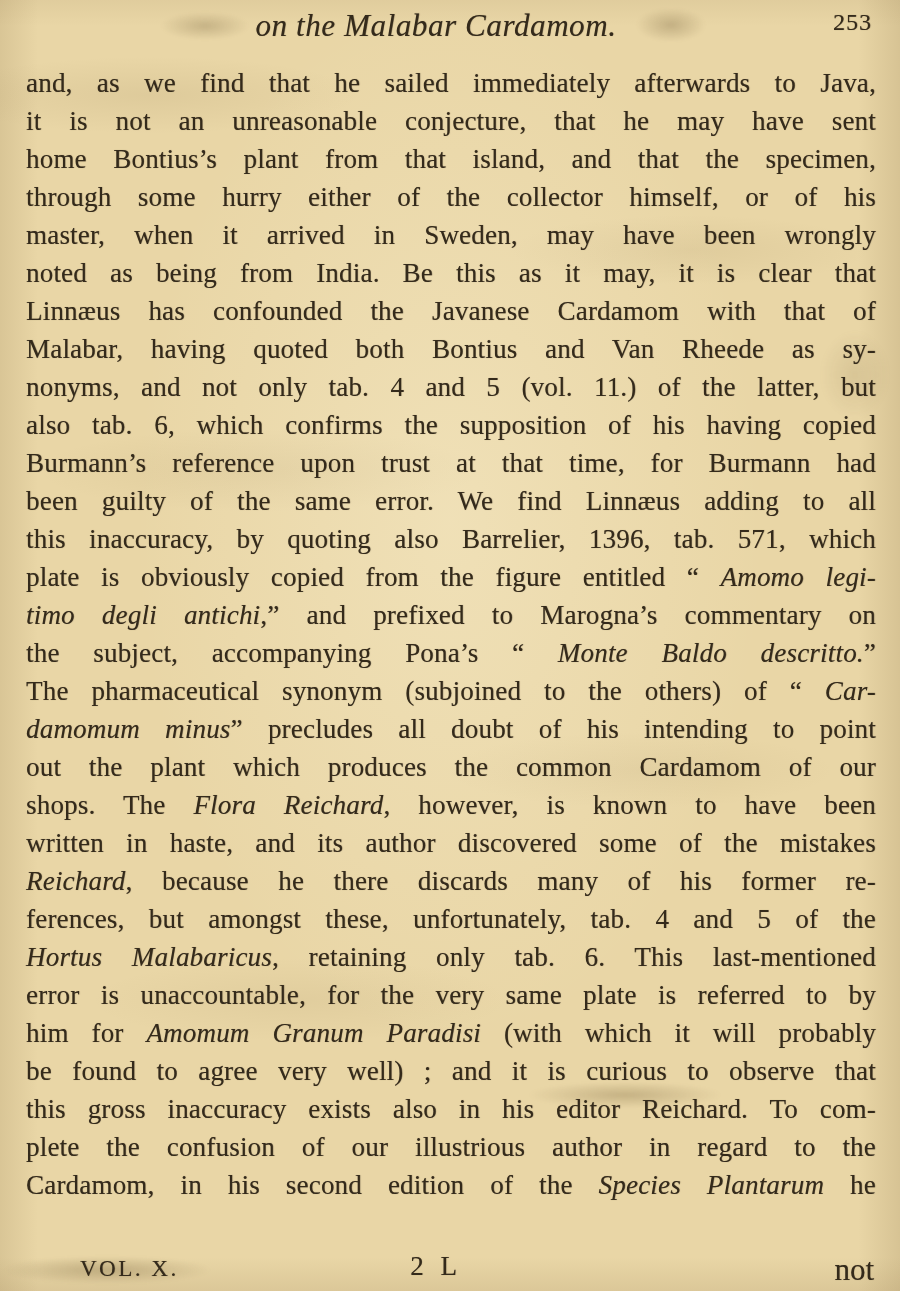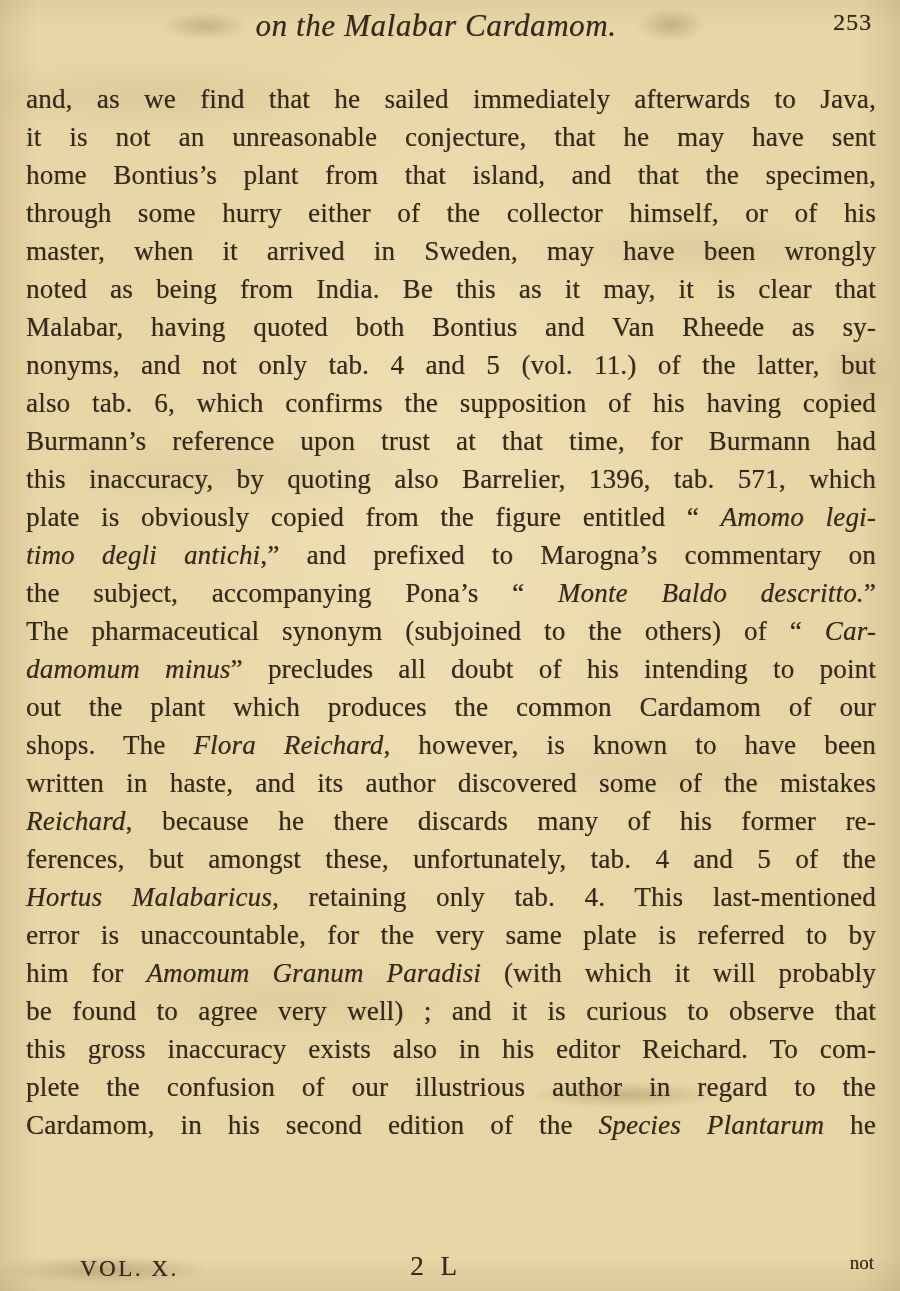--- a/index.html
+++ b/index.html
@@ -34,21 +34,21 @@
     text-shadow: 0.4px 0.4px 0.7px rgba(52,42,27,0.55);
   }
   .page-number {
     position: absolute; right: 28px; top: 1px;
     font-size: 24px; letter-spacing: 1px;
     text-shadow: 0.4px 0.4px 0.7px rgba(52,42,27,0.55);
   }
 
   
   .body-text {
-    position: absolute; top: 80px; left: 26px; right: 24px;
+    position: absolute; top: 64px; left: 26px; right: 24px;
   }
   .line {
     font-size: 27px; line-height: 38px;
     text-align: justify; text-align-last: justify;
     text-justify: inter-word;
     letter-spacing: 0.2px;
     white-space: normal;
     text-shadow: 0.4px 0.4px 0.7px rgba(52,42,27,0.5);
   }
   .line .it { font-style: italic; }
@@ -62,21 +62,21 @@
     margin-left: 36px;
   }
   .footer .signature {
     position: absolute; left: 0; right: 0; top: 1px; text-align: center;
     transform: translateX(-14px);
     font-size: 27px; letter-spacing: 5px;
     text-shadow: 0.4px 0.4px 0.7px rgba(52,42,27,0.5);
   }
   .footer .catchword {
     position: absolute; right: 26px; top: 2px;
-    font-size: 19px;
+    font-size: 31px;
     text-shadow: 0.4px 0.4px 0.7px rgba(52,42,27,0.5);
   }
 
   
   .smudge { position: absolute; pointer-events: none; filter: blur(1.5px); }
   .smudge-header-left {
     left: 160px; top: 12px; width: 90px; height: 28px;
     background: radial-gradient(ellipse, rgba(108,88,50,0.28), rgba(108,88,50,0) 70%);
   }
   .smudge-header-right {
@@ -112,36 +112,38 @@
     <div class="page-number">253</div>
   </div>
 
   <div class="body-text">
       <div class="line"><span>and, as we find that he sailed immediately afterwards to Java,</span></div>
       <div class="line"><span>it is not an unreasonable conjecture, that he may have sent</span></div>
       <div class="line"><span>home Bontius’s plant from that island, and that the specimen,</span></div>
       <div class="line"><span>through some hurry either of the collector himself, or of his</span></div>
       <div class="line"><span>master, when it arrived in Sweden, may have been wrongly</span></div>
       <div class="line"><span>noted as being from India. Be this as it may, it is clear that</span></div>
+      <div class="line"><span>Linnæus has confounded the Javanese Cardamom with that of</span></div>
       <div class="line"><span>Malabar, having quoted both Bontius and Van Rheede as sy-</span></div>
       <div class="line"><span>nonyms, and not only tab. 4 and 5 (vol. 11.) of the latter, but</span></div>
       <div class="line"><span>also tab. 6, which confirms the supposition of his having copied</span></div>
       <div class="line"><span>Burmann’s reference upon trust at that time, for Burmann had</span></div>
+      <div class="line"><span>been guilty of the same error. We find Linnæus adding to all</span></div>
       <div class="line"><span>this inaccuracy, by quoting also Barrelier, 1396, tab. 571, which</span></div>
       <div class="line"><span>plate is obviously copied from the figure entitled “ </span><span class="it">Amomo legi-</span></div>
       <div class="line"><span class="it">timo degli antichi</span><span>,” and prefixed to Marogna’s commentary on</span></div>
       <div class="line"><span>the subject, accompanying Pona’s “ </span><span class="it">Monte Baldo descritto.</span><span>”</span></div>
       <div class="line"><span>The pharmaceutical synonym (subjoined to the others) of “ </span><span class="it">Car-</span></div>
       <div class="line"><span class="it">damomum minus</span><span>” precludes all doubt of his intending to point</span></div>
       <div class="line"><span>out the plant which produces the common Cardamom of our</span></div>
       <div class="line"><span>shops. The </span><span class="it">Flora Reichard</span><span>, however, is known to have been</span></div>
       <div class="line"><span>written in haste, and its author discovered some of the mistakes</span></div>
       <div class="line"><span class="it">Reichard</span><span>, because he there discards many of his former re-</span></div>
       <div class="line"><span>ferences, but amongst these, unfortunately, tab. 4 and 5 of the</span></div>
-      <div class="line"><span class="it">Hortus Malabaricus</span><span>, retaining only tab. 4. This last-mentioned</span></div>
+      <div class="line"><span class="it">Hortus Malabaricus</span><span>, retaining only tab. 6. This last-mentioned</span></div>
       <div class="line"><span>error is unaccountable, for the very same plate is referred to by</span></div>
       <div class="line"><span>him for </span><span class="it">Amomum Granum Paradisi</span><span> (with which it will probably</span></div>
       <div class="line"><span>be found to agree very well) ; and it is curious to observe that</span></div>
       <div class="line"><span>this gross inaccuracy exists also in his editor Reichard. To com-</span></div>
       <div class="line"><span>plete the confusion of our illustrious author in regard to the</span></div>
       <div class="line"><span>Cardamom, in his second edition of the </span><span class="it">Species Plantarum</span><span> he</span></div>
     </div>
 
   <div class="footer">
     <div class="volume">VOL. X.</div>

